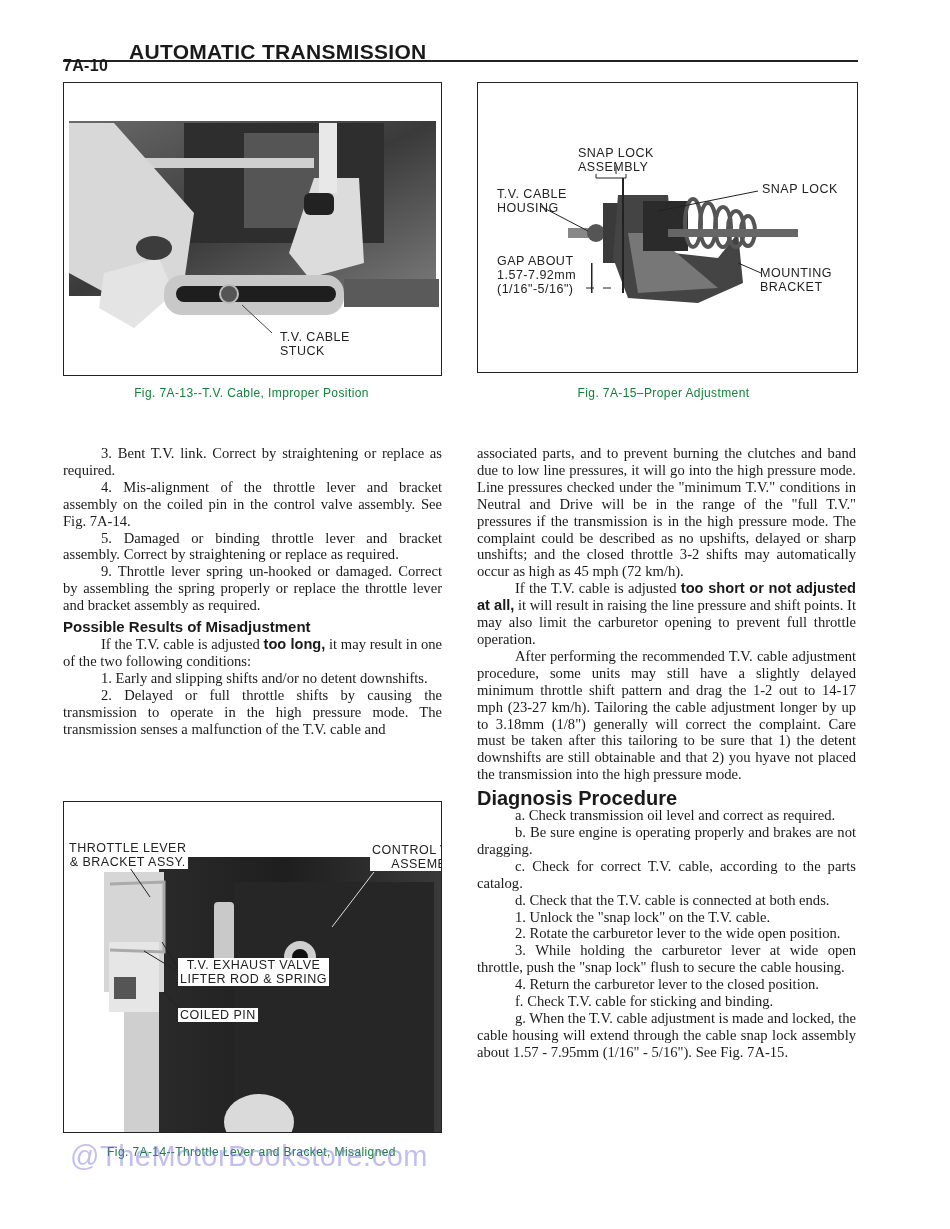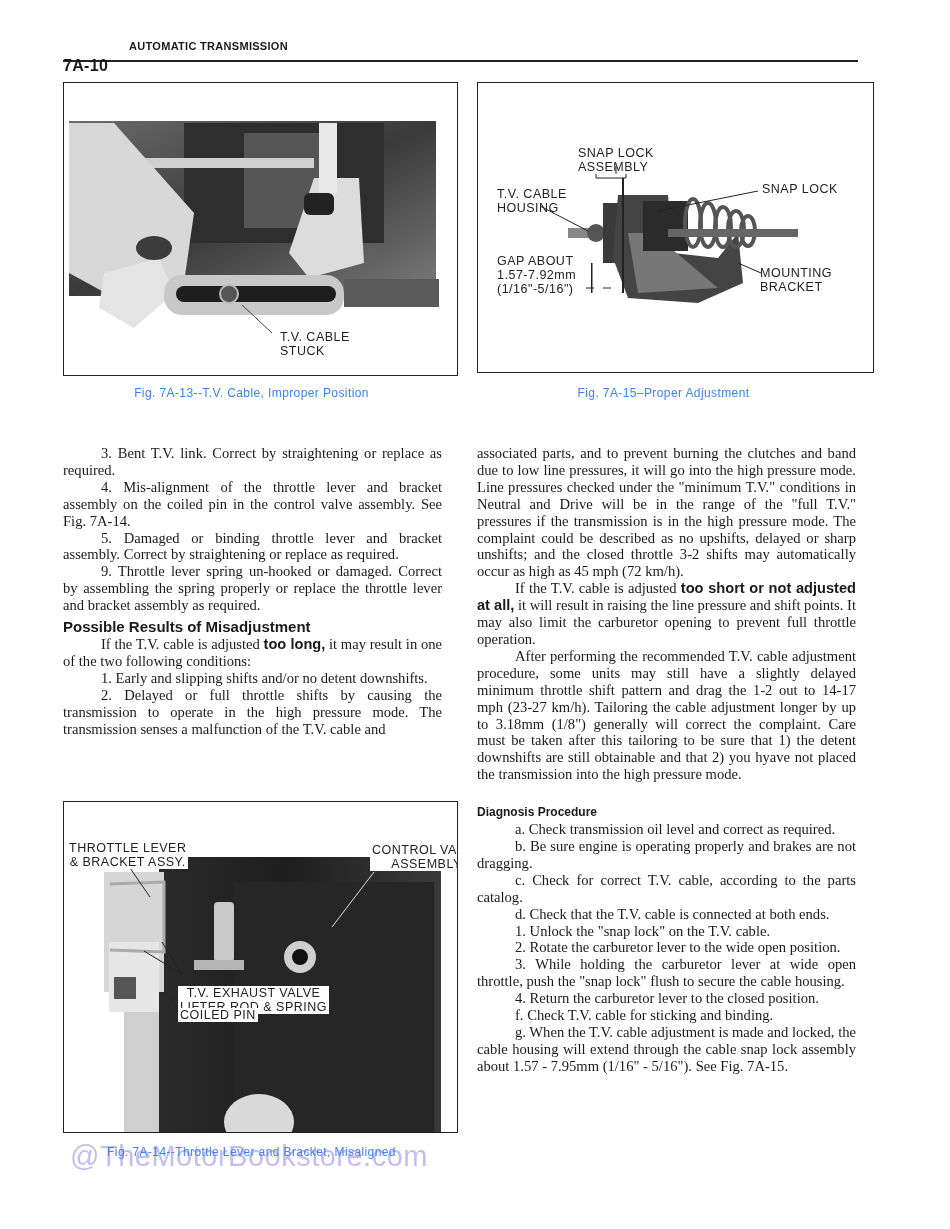--- a/index.html
+++ b/index.html
@@ -2,24 +2,24 @@
 <html><head>
 <meta charset="utf-8">
 <style>
   html, body { margin:0; padding:0; background:#fff; }
   body { width:950px; height:1229px; position:relative; overflow:hidden; color:#1a1a1a; }
   .sans { font-family: "Liberation Sans", "DejaVu Sans", sans-serif; }
   .serif { font-family: "Liberation Serif", "DejaVu Serif", serif; }
 
   .header { position:absolute; left:63px; top:38px; width:795px; height:22px; border-bottom:2px solid #222; }
   .header .pg { position:absolute; left:0; top:2px; font-weight:bold; font-size:16px; letter-spacing:0.3px;margin-top:17px; }
-  .header .ttl { position:absolute; left:66px; top:2px; font-weight:bold; font-size:11px; letter-spacing:0.3px; }
+  .header .ttl { position:absolute; left:66px; top:2px; font-weight:bold; font-size:21px; letter-spacing:0.3px; }
 
-  .figbox { position:absolute; border:1.5px solid #222; background:#fff; overflow:hidden;padding-left:16px; }
-  .cap { position:absolute; font-size:12px; color:#3b82f6; letter-spacing:0.4px; text-align:center; }
+  .figbox { position:absolute; border:1.5px solid #222; background:#fff; overflow:hidden; }
+  .cap { position:absolute; font-size:12px; color:#15803d; letter-spacing:0.4px; text-align:center; }
   .lbl { position:absolute; font-size:12.5px; letter-spacing:0.5px; line-height:14px; color:#222; white-space:nowrap; }
   .lbl.box { background:#fff; padding:0 2px;text-align:center; }
 
   .col { position:absolute; font-size:14.6px; line-height:16.9px; text-align:justify; }
   .col p { margin:0; }
   .col .ind { text-indent:38px; }
   .col h3 { margin:4px 0 0 0; font-family:"Liberation Sans","DejaVu Sans",sans-serif; font-size:15px; font-weight:bold; line-height:18px; }
   .col b { font-family:"Liberation Sans","DejaVu Sans",sans-serif; font-weight:bold; }
 
   .watermark { position:absolute; left:70px; top:1140px; font-size:29px; color:rgba(120,110,220,0.45); font-family:"Liberation Sans","DejaVu Sans",sans-serif; letter-spacing:0.5px; }
@@ -149,33 +149,33 @@
     <line x1="100" y1="190" x2="118" y2="210" stroke="#222" stroke-width="1"></line>
   </svg>
   <div class="lbl sans box" style="left:3px;top:39px;">
     <div>THROTTLE LEVER</div>
     <div>&amp; BRACKET ASSY.</div>
   </div>
   <div class="lbl sans box" style="left:268px;top:41px;margin-left:38px;">
     <div>CONTROL VALVE</div>
     <div>ASSEMBLY</div>
   </div>
-  <div class="lbl sans box" style="left:114px;top:184px;">
+  <div class="lbl sans box" style="left:114px;top:156px;">
     <div>T.V. EXHAUST VALVE</div>
     <div>LIFTER ROD &amp; SPRING</div>
   </div>
   <div class="lbl sans box" style="left:114px;top:206px;">COILED PIN</div>
 </div>
 <div class="cap sans" style="left:63px;top:1145px;width:377px;">Fig. 7A-14--Throttle Lever and Bracket, Misaligned</div>
 
 <div class="col serif" style="left:477px;top:445px;width:379px;">
   <p>associated parts, and to prevent burning the clutches and band due to low line pressures, it will go into the high pressure mode. Line pressures checked under the "minimum T.V." conditions in Neutral and Drive will be in the range of the "full T.V." pressures if the transmission is in the high pressure mode. The complaint could be described as no upshifts, delayed or sharp unshifts; and the closed throttle 3-2 shifts may automatically occur as high as 45 mph (72 km/h).</p>
   <p class="ind"><span>If the T.V. cable is adjusted </span><b>too short or not adjusted at all,</b><span> it will result in raising the line pressure and shift points. It may also limit the carburetor opening to prevent full throttle operation.</span></p>
   <p class="ind">After performing the recommended T.V. cable adjustment procedure, some units may still have a slightly delayed minimum throttle shift pattern and drag the 1-2 out to 14-17 mph (23-27 km/h). Tailoring the cable adjustment longer by up to 3.18mm (1/8") generally will correct the complaint. Care must be taken after this tailoring to be sure that 1) the detent downshifts are still obtainable and that 2) you hyave not placed the transmission into the high pressure mode.</p>
-  <h3 style="margin-top:20px;font-size:12px;">Diagnosis Procedure</h3>
+  <h3 style="margin-top:6px;font-size:20px;">Diagnosis Procedure</h3>
   <p class="ind">a. Check transmission oil level and correct as required.</p>
   <p class="ind">b. Be sure engine is operating properly and brakes are not dragging.</p>
   <p class="ind">c. Check for correct T.V. cable, according to the parts catalog.</p>
   <p class="ind">d. Check that the T.V. cable is connected at both ends.</p>
   <p class="ind">1. Unlock the "snap lock" on the T.V. cable.</p>
   <p class="ind">2. Rotate the carburetor lever to the wide open position.</p>
   <p class="ind">3. While holding the carburetor lever at wide open throttle, push the "snap lock" flush to secure the cable housing.</p>
   <p class="ind">4. Return the carburetor lever to the closed position.</p>
   <p class="ind">f. Check T.V. cable for sticking and binding.</p>
   <p class="ind">g. When the T.V. cable adjustment is made and locked, the cable housing will extend through the cable snap lock assembly about 1.57 - 7.95mm (1/16" - 5/16"). See Fig. 7A-15.</p>

